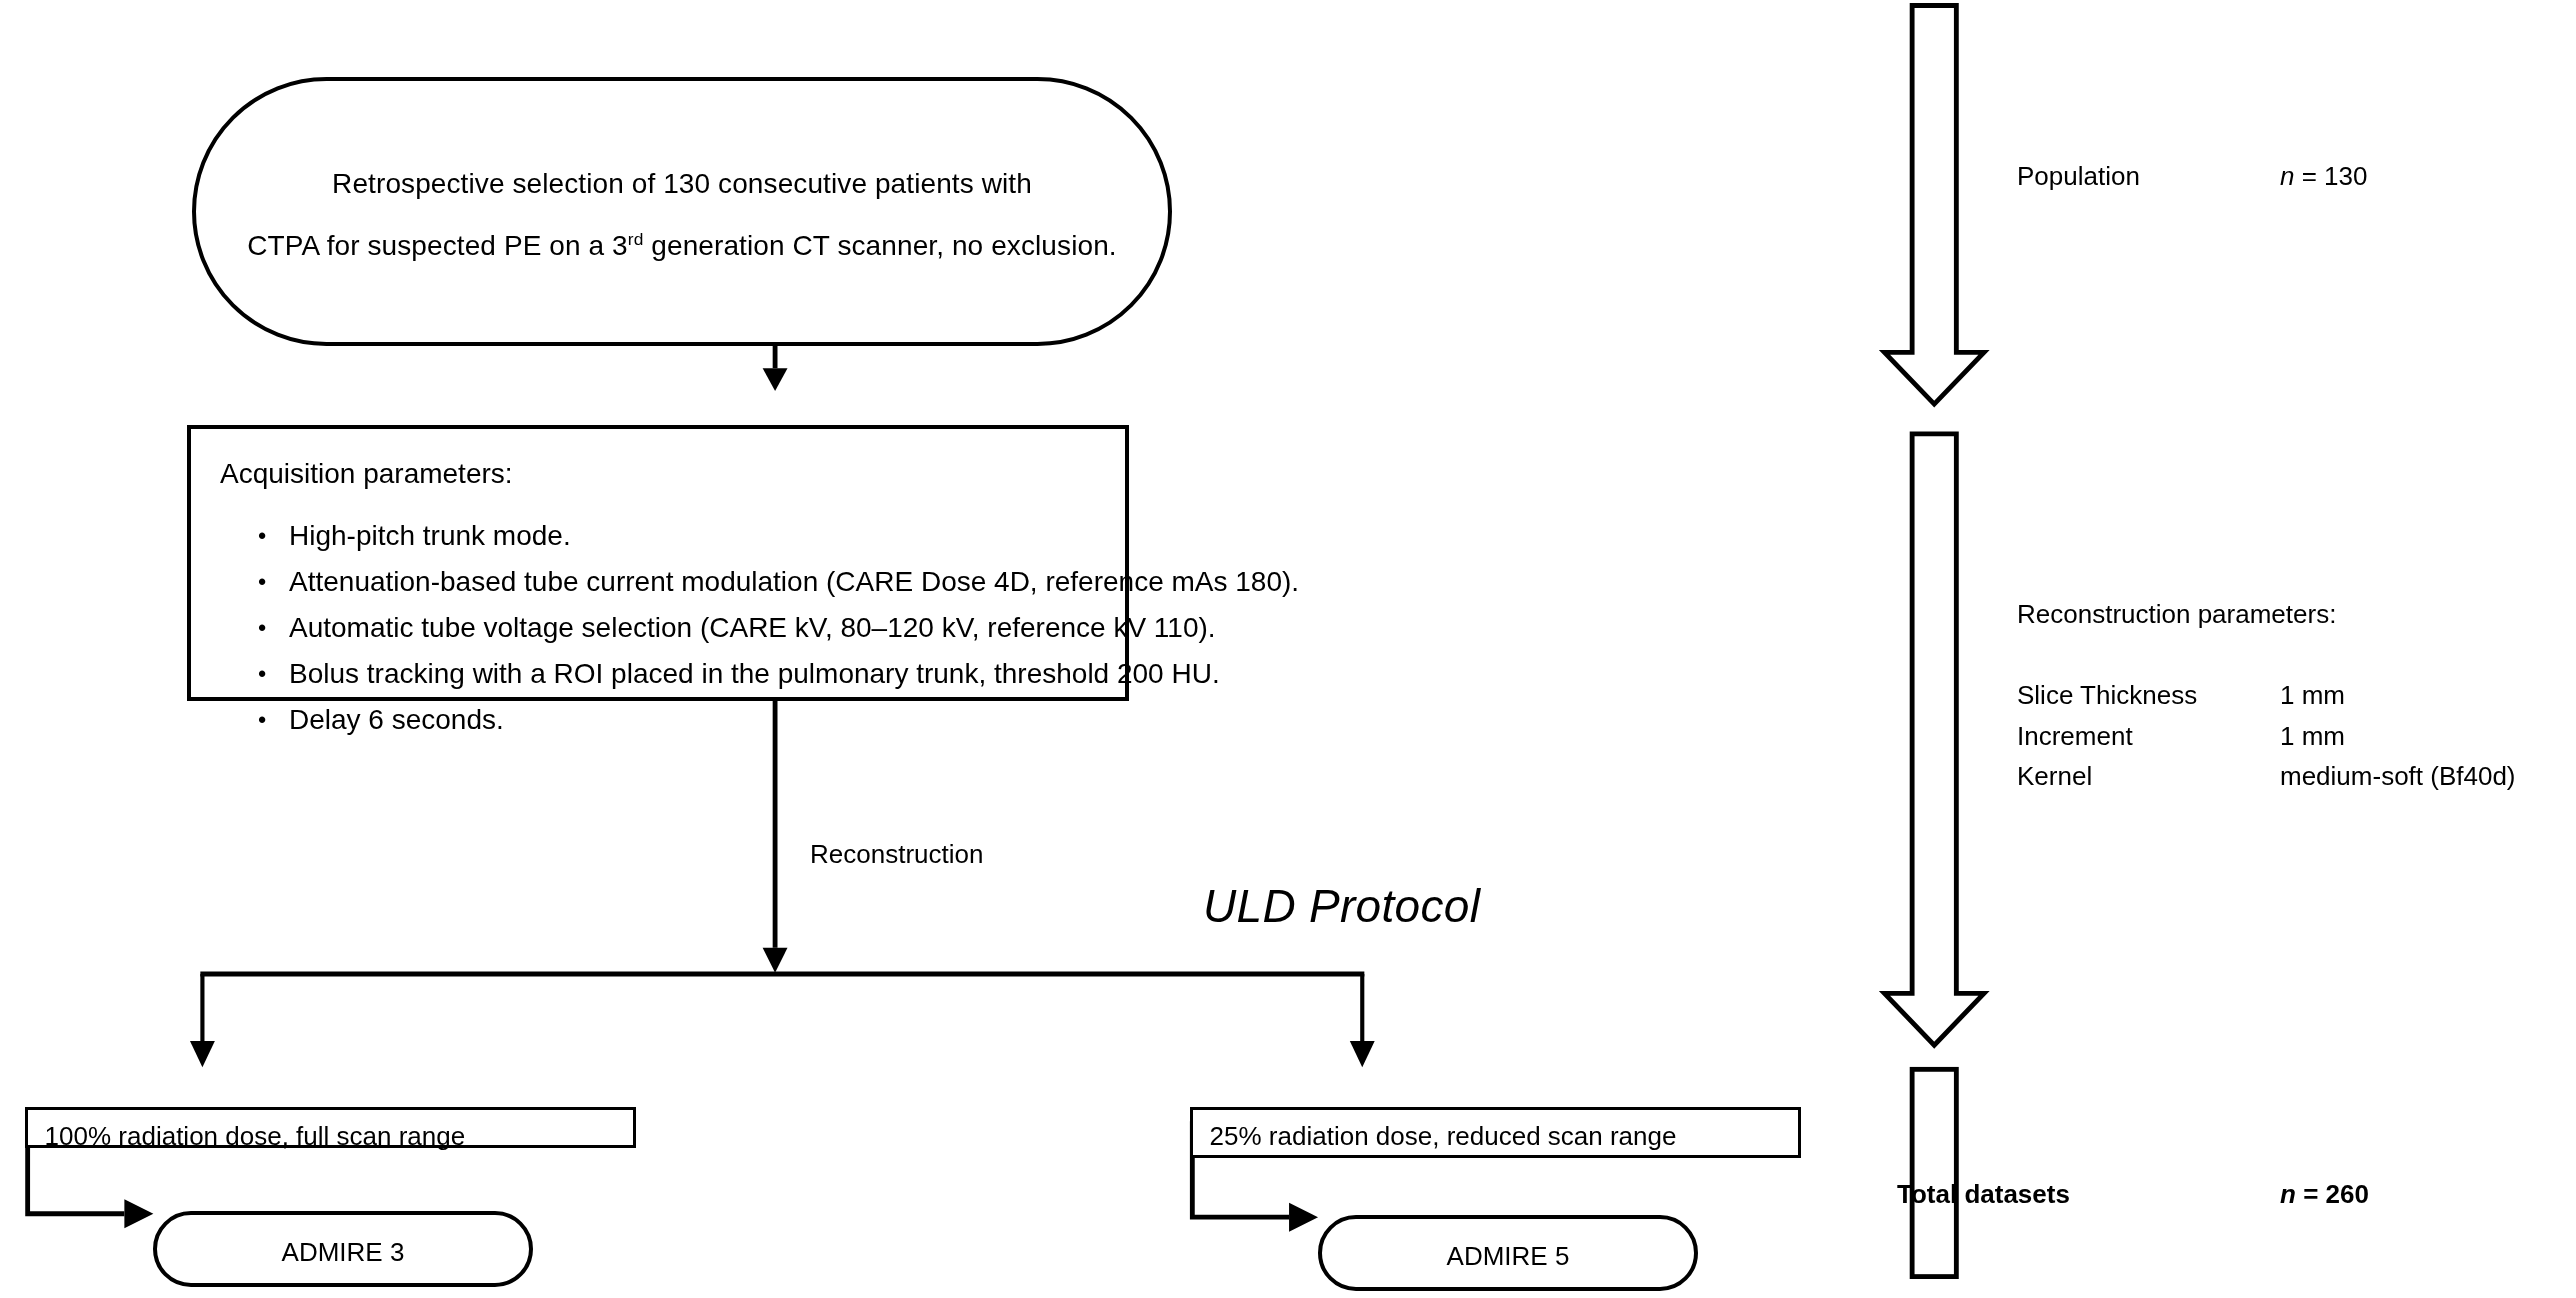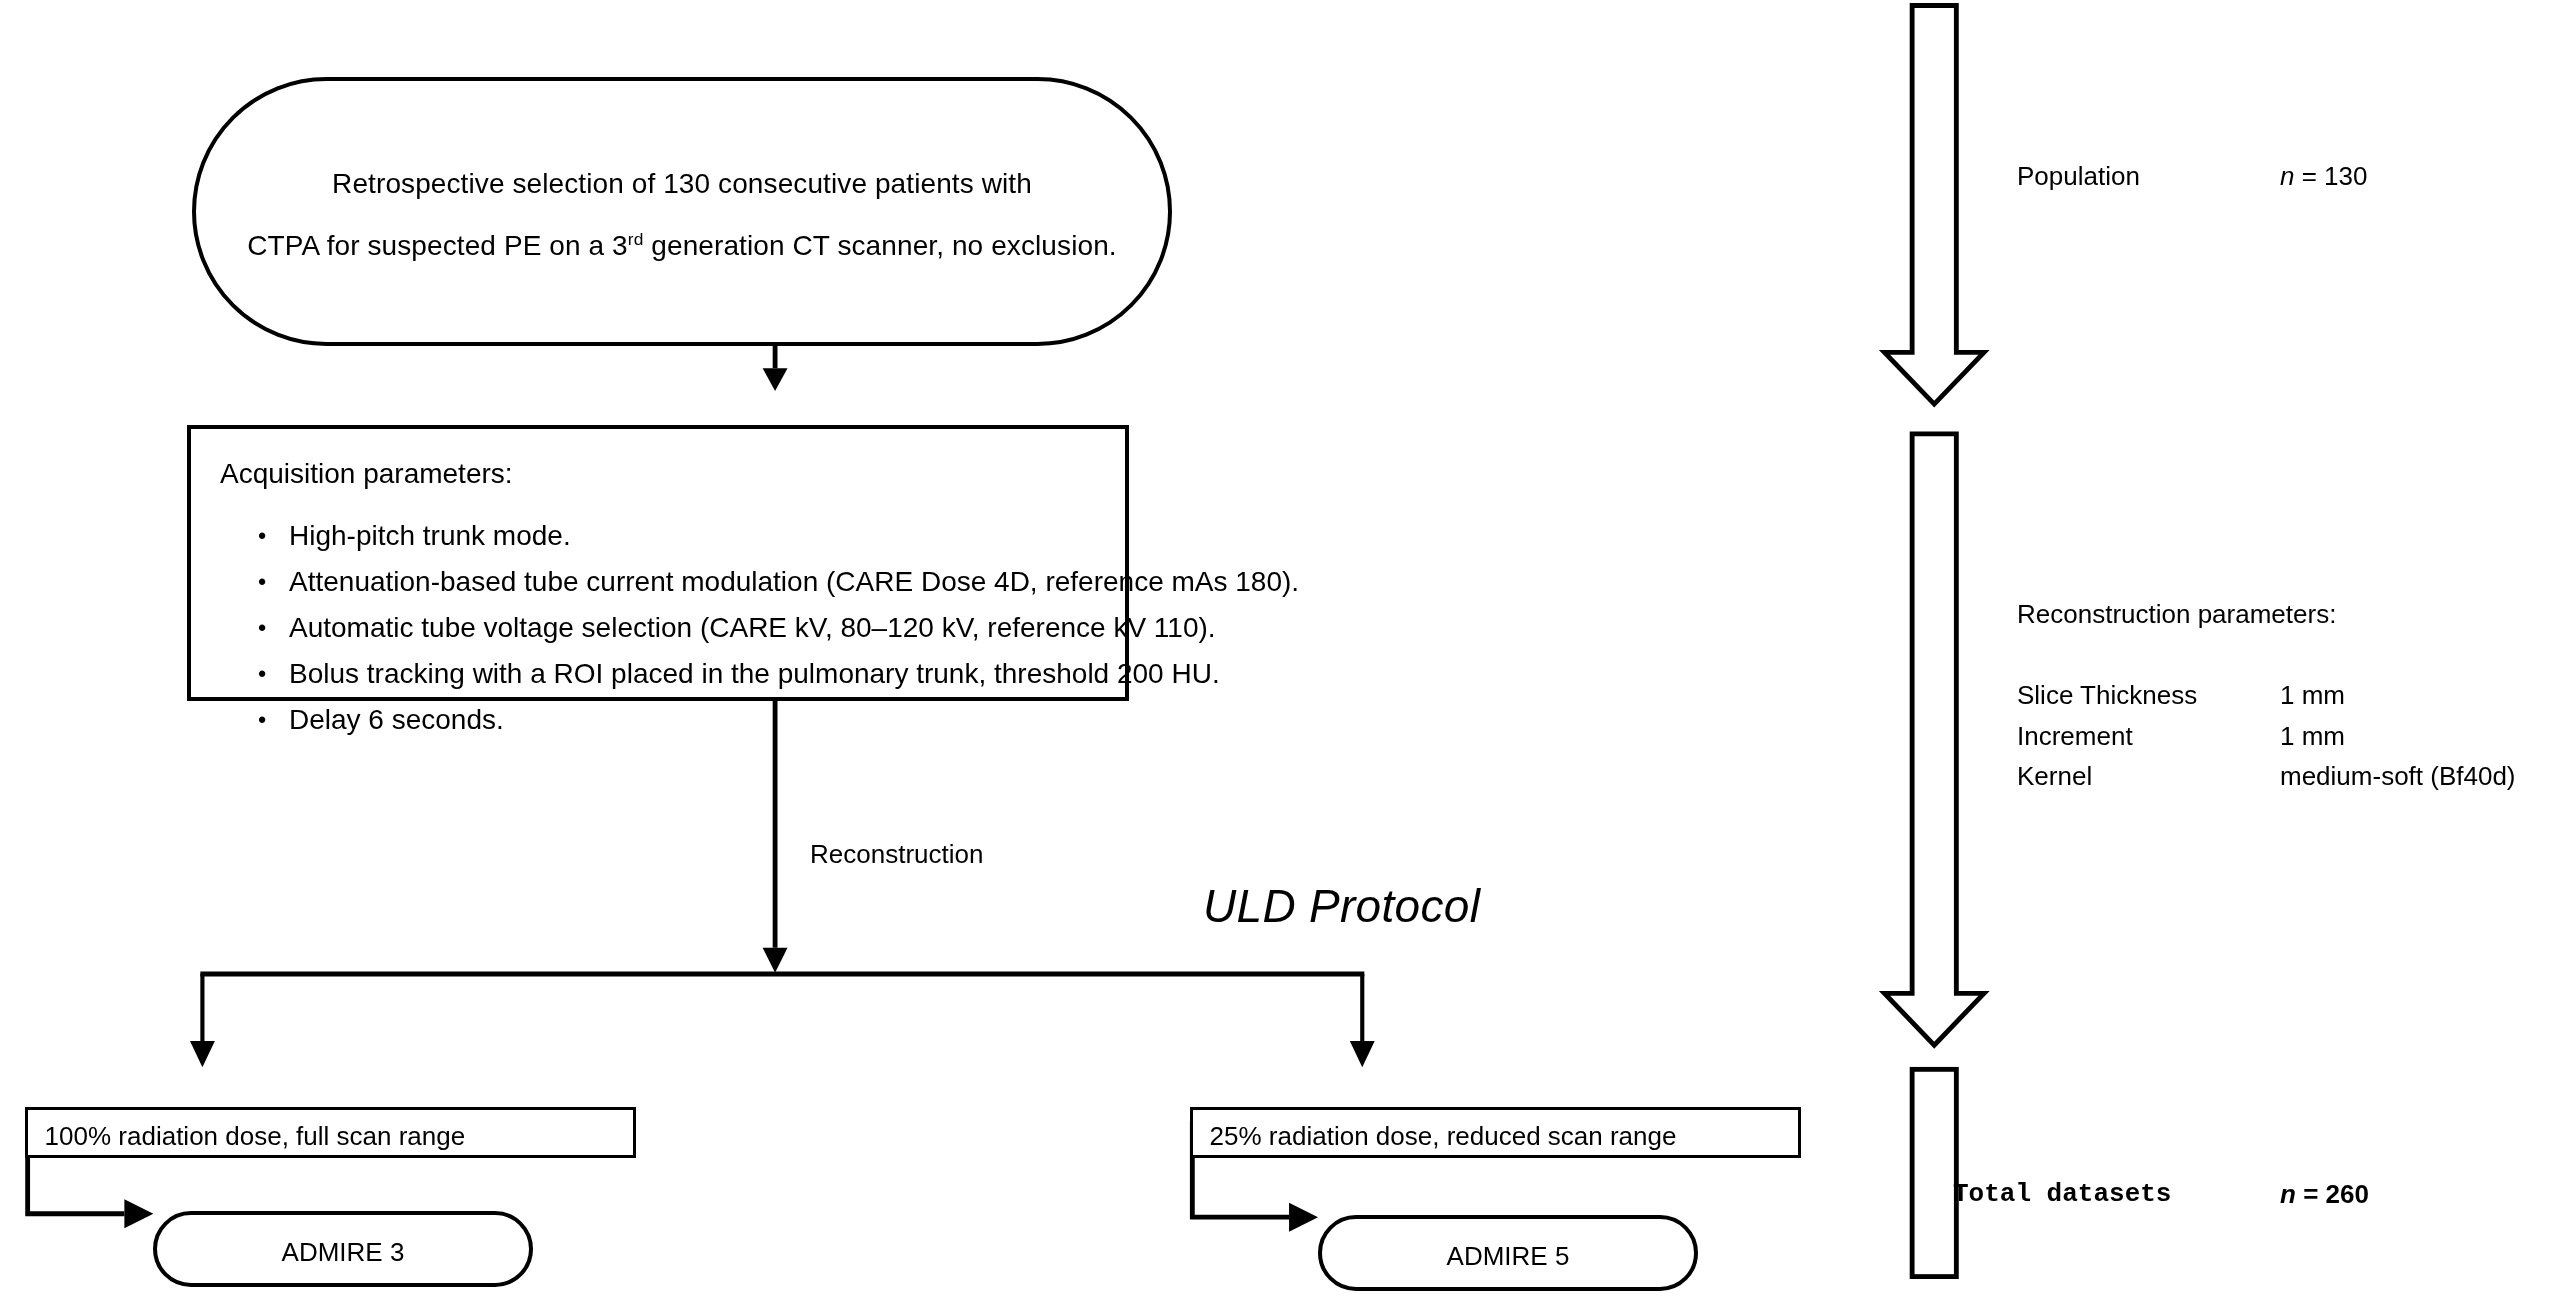--- a/index.html
+++ b/index.html
@@ -32,40 +32,40 @@
   #acq-title{position:absolute;left:29px;top:29px;font-size:28px;}
   #acq-list{position:absolute;left:29px;top:84px;width:884px;}
   .acq-item{position:relative;padding-left:69px;font-size:28px;height:46px;line-height:46px;white-space:nowrap;}
   .acq-bullet{position:absolute;left:38px;top:0;line-height:46px;font-size:23.5px;}
 
   #recon-label{left:810px;top:839px;font-size:26px;}
 
   #std-label{left:52px;top:879px;font-size:46px;font-style:italic;letter-spacing:0.3px;}
   #uld-label{left:1203px;top:879px;font-size:46px;font-style:italic;letter-spacing:0.3px;}
 
-  #std-dose-node{left:25px;top:1070px;width:611px;height:51px;border-width:3.5px;}
+  #std-dose-node{left:25px;top:1070px;width:611px;height:41px;border-width:3.5px;}
   #std-dose-text{position:absolute;left:16.6px;top:11px;font-size:26px;white-space:nowrap;}
   #uld-dose-node{left:1190px;top:1070px;width:611px;height:51px;border-width:3.5px;}
   #uld-dose-text{position:absolute;left:16.6px;top:11px;font-size:26px;white-space:nowrap;}
 
   #admire3-node{left:153px;top:1174px;width:380px;height:76px;border-width:4.1px;}
   #admire3-text{position:absolute;left:0;right:0;top:22px;text-align:center;font-size:26px;}
   #admire5-node{left:1318px;top:1178px;width:380px;height:76px;border-width:4.1px;}
   #admire5-text{position:absolute;left:0;right:0;top:22px;text-align:center;font-size:26px;}
 
   
   .rcol{position:absolute;font-size:26px;white-space:nowrap;}
   #pop-label{left:2017px;top:161px;}
   #pop-value{left:2280px;top:161px;}
   #rec-head{left:2017px;top:599px;}
   .kv-row{position:absolute;font-size:26px;white-space:nowrap;}
   #kv1-k{left:2017px;top:680px;} #kv1-v{left:2280px;top:680px;}
   #kv2-k{left:2017px;top:721px;} #kv2-v{left:2280px;top:721px;}
   #kv3-k{left:2017px;top:761px;} #kv3-v{left:2280px;top:761px;}
-  #total-label{left:1953px;top:1179px;font-weight:bold;font-family:Liberation Mono, monospace;}
+  #total-label{left:1897px;top:1179px;font-weight:bold;}
   #total-value{left:2280px;top:1179px;font-weight:bold;}
   .ital{font-style:italic;}
 </style>
 </head>
 <body>
 
 <div class="stage">
 
   <svg class="lines" viewBox="0 0 3729 1879">
 

